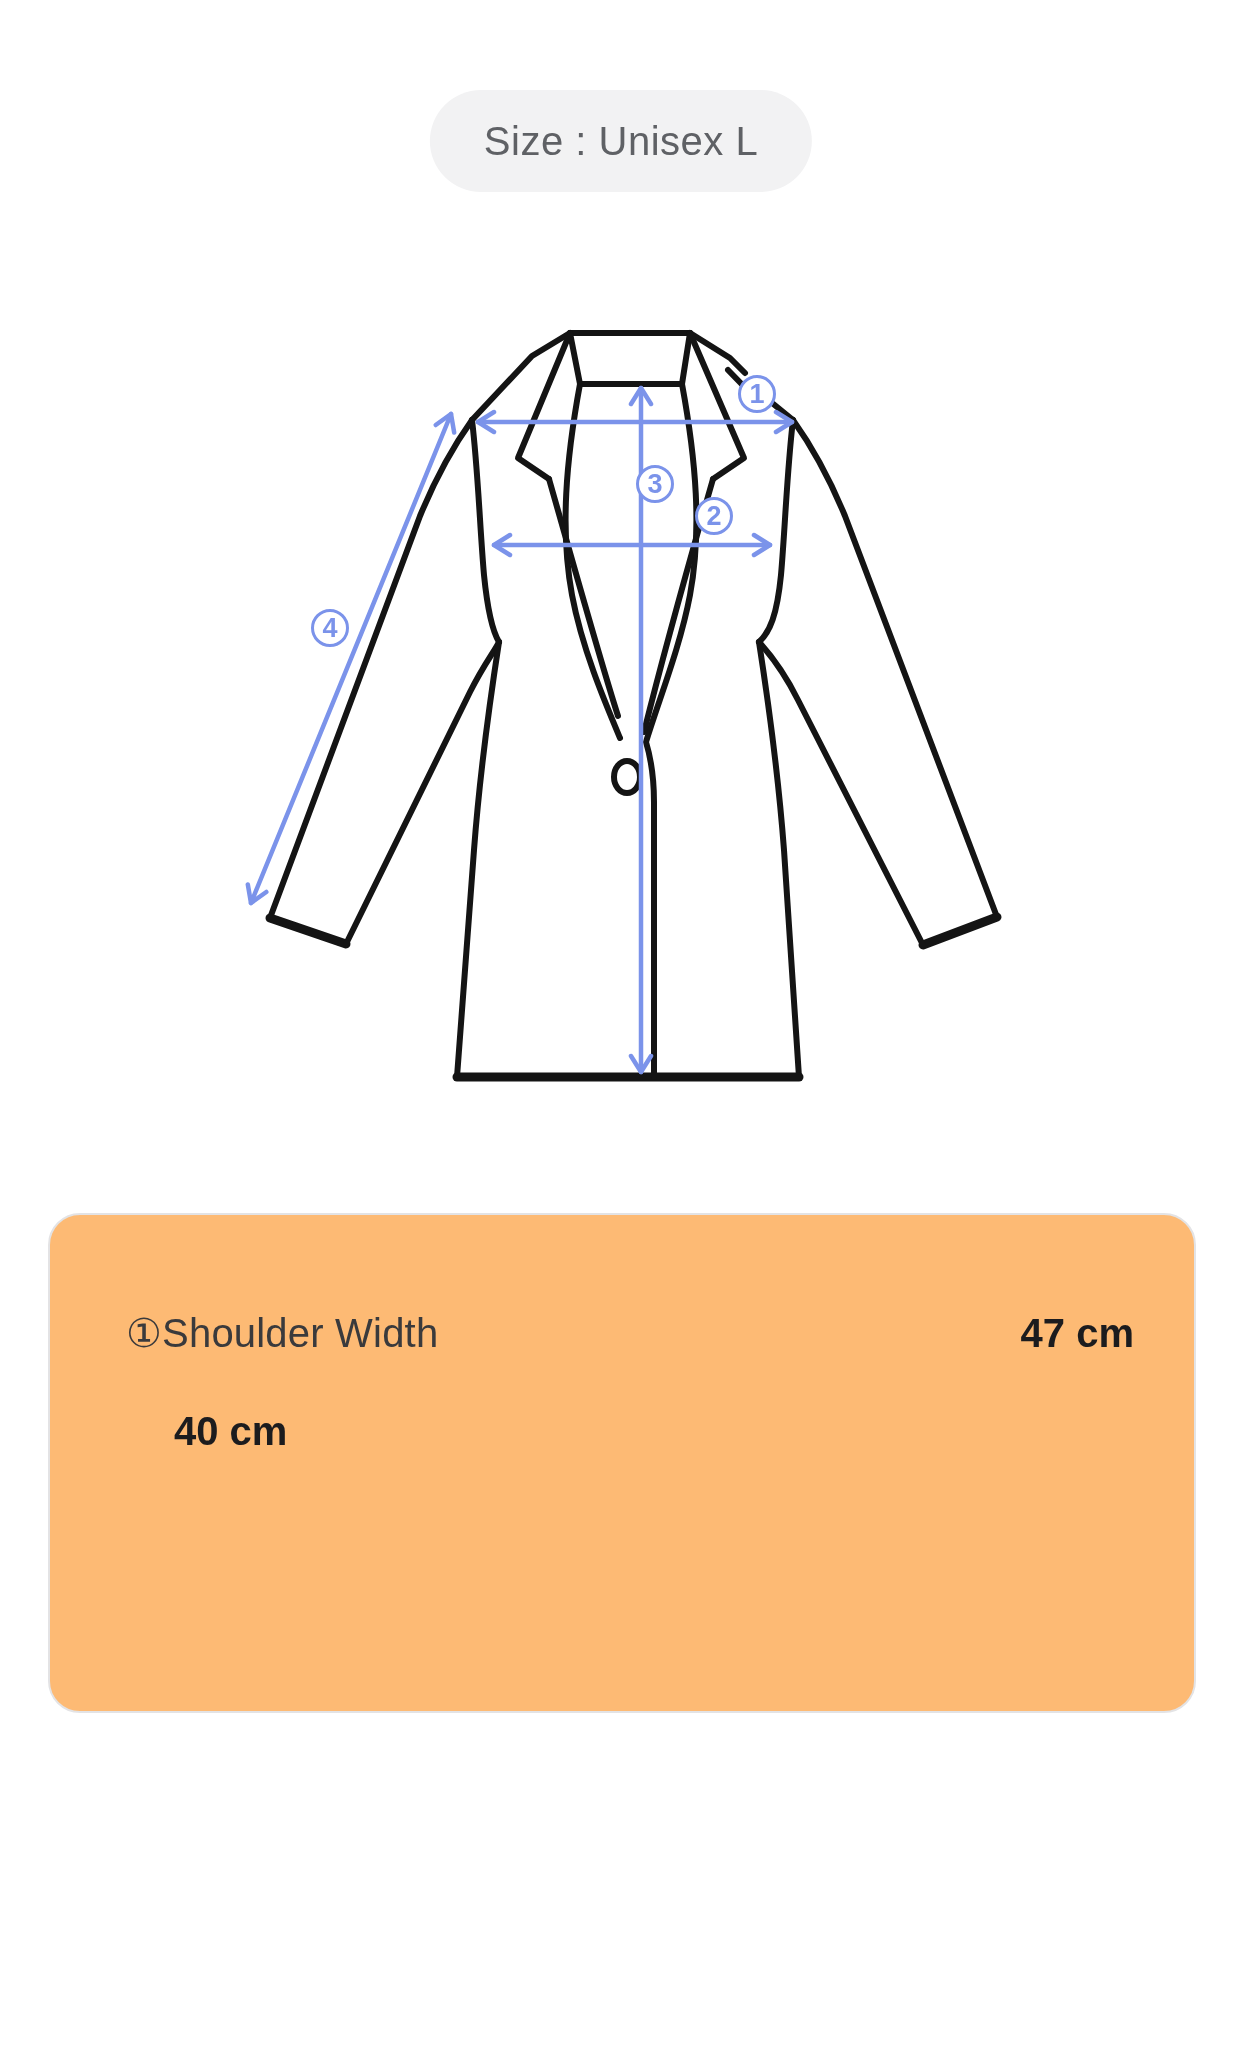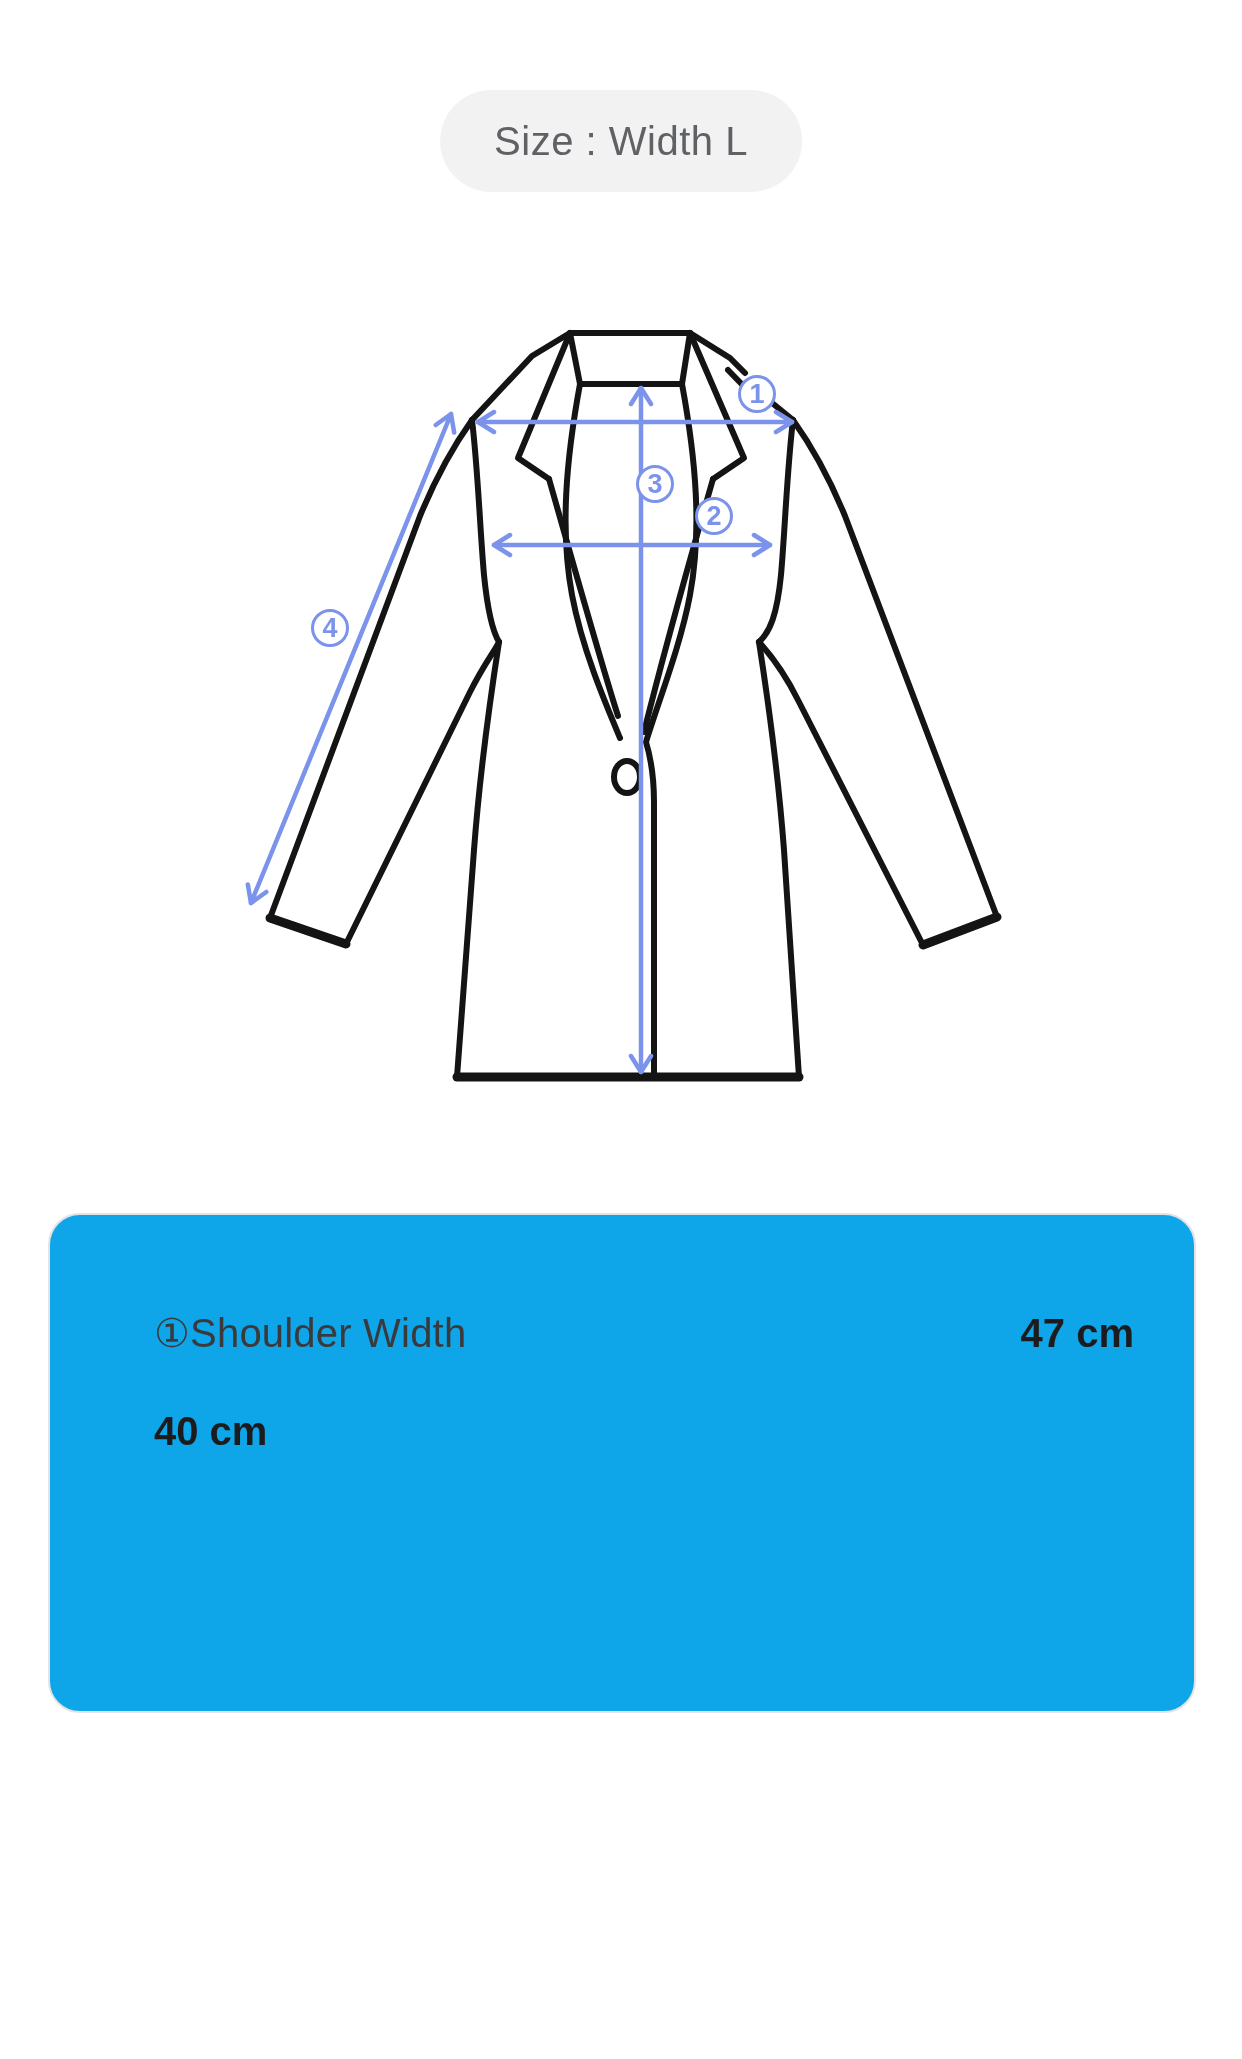--- a/index.html
+++ b/index.html
@@ -22,34 +22,34 @@
   .ink.thick{stroke-width:9;}
   .blue{stroke:var(--blue,#7b93ea);fill:none;stroke-width:4.5;stroke-linecap:round;}
   .marker-circle{stroke:var(--blue,#7b93ea);fill:#fff;stroke-width:3;}
   .marker-digit{fill:var(--blue,#7b93ea);font-size:27px;font-weight:600;font-family:"Liberation Sans","DejaVu Sans",sans-serif;}
   .btn-ellipse{stroke:var(--ink,#141414);fill:#fff;stroke-width:6;}
 
   
   .card{
     position:absolute;left:48px;top:1213px;width:1148px;height:500px;
     box-sizing:border-box;border:2px solid var(--card-border,#e3e3e5);
-    border-radius:32px;background:#0ea5e9;
-    padding:69px 60px 0 104px;
+    border-radius:32px;background:#fdba74;
+    padding:69px 60px 0 76px;
   }
   .mrow{height:98px;display:flex;align-items:center;justify-content:space-between;}
   .mlabel{font-size:40px;font-weight:500;color:var(--label-text,#3a3a3c);letter-spacing:.2px;}
-  .mvalue{font-size:40px;font-weight:700;color:var(--value-text,#1c1c1e);}
+  .mvalue{font-size:40px;font-weight:700;color:var(--value-text,#1c1c1e);margin-left:48px;}
 </style>
 </head>
 <body>
 
 <div class="screen">
 
   <div class="badge">
-    <span>Size : Width L</span>
+    <span>Size : Unisex L</span>
   </div>
 
   <svg class="diagram" viewBox="0 0 1242 2059">
     <defs>
       <marker id="ah" markerUnits="userSpaceOnUse" markerWidth="30" markerHeight="30" refX="22" refY="13" orient="auto-start-reverse">
         <path d="M6,3 L22,13 L6,23" fill="none" stroke="#7b93ea" stroke-width="4.5" stroke-linecap="round" stroke-linejoin="round"></path>
       </marker>
     </defs>
 
     <g>

